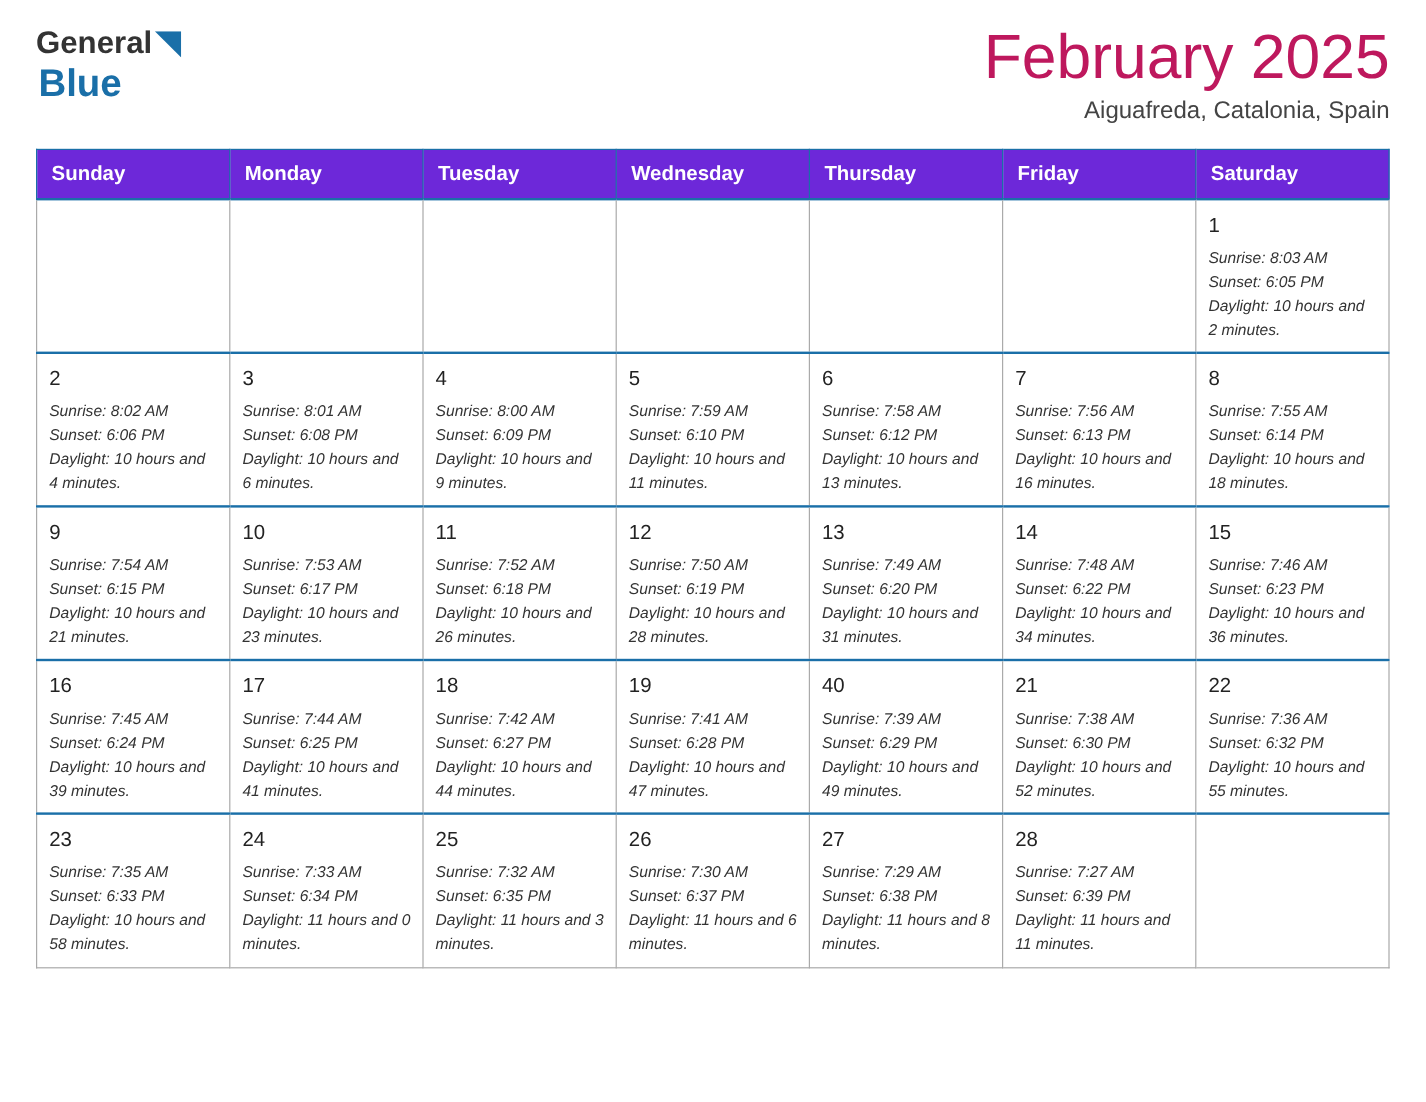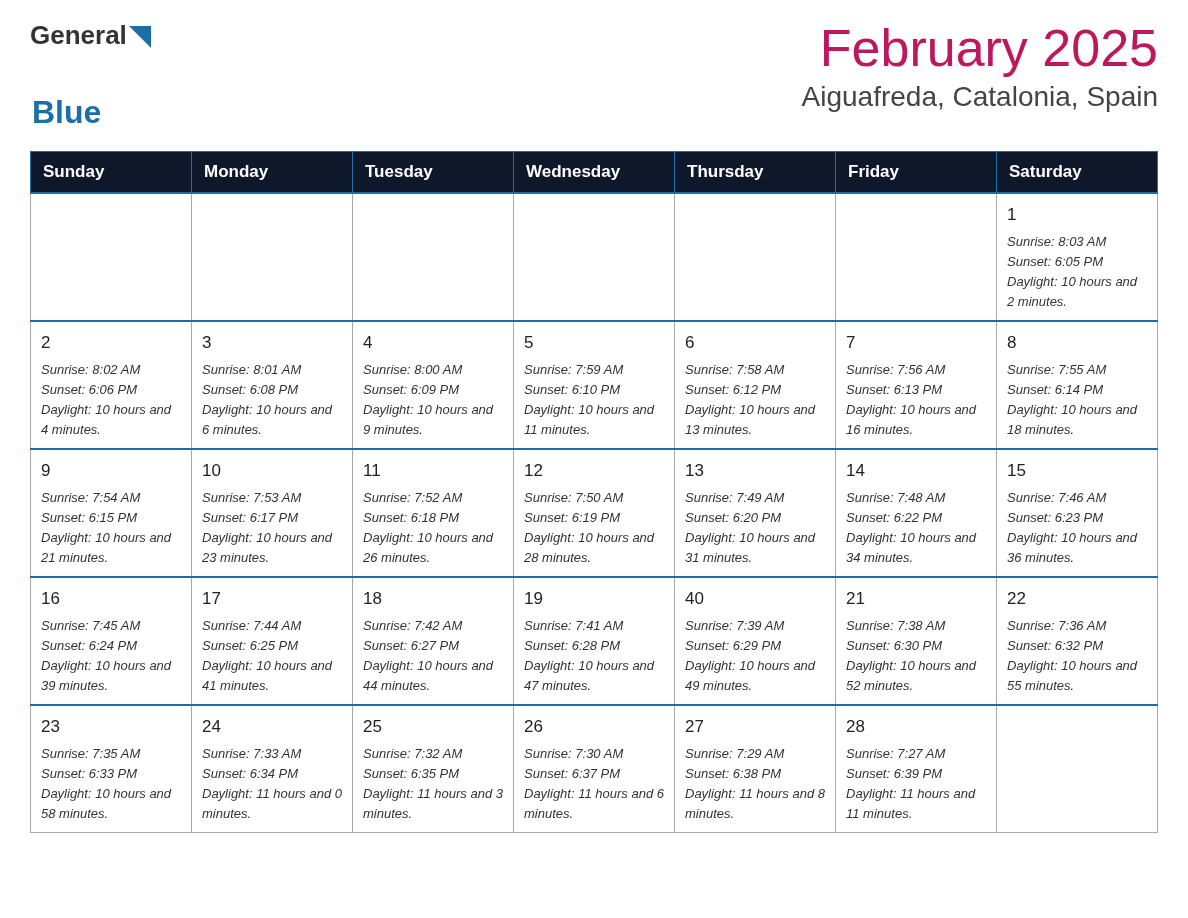--- a/index.html
+++ b/index.html
@@ -22,21 +22,20 @@
       gap: 0;
     }
     .logo-general {
       font-size: 26px;
       font-weight: bold;
       color: #333;
     }
     .logo-block {
       display: flex;
       flex-direction: column;
-      gap: 43px;
     }
     .logo-row1 {
       display: flex;
       align-items: center;
     }
     .logo-row2 {
       color: #1a6fa8;
       font-size: 32px;
       font-weight: bold;
       margin-left: 2px;
@@ -44,30 +43,30 @@
     .title-block {
       text-align: right;
     }
     .month-title {
       font-size: 52px;
       font-weight: normal;
       color: #be185d;
       line-height: 1.1;
     }
     .location {
-      font-size: 28px;
+      font-size: 20px;
       color: #444;
       margin-top: 4px;
     }
     .calendar {
       width: 100%;
       border-collapse: collapse;
     }
     .calendar th {
-      background-color: #0f172a;
+      background-color: #6d28d9;
       color: #fff;
       font-size: 17px;
       font-weight: bold;
       padding: 10px 12px;
       text-align: left;
       border: 1px solid #1a6fa8;
     }
     .calendar td {
       vertical-align: top;
       border: 1px solid #aaa;

